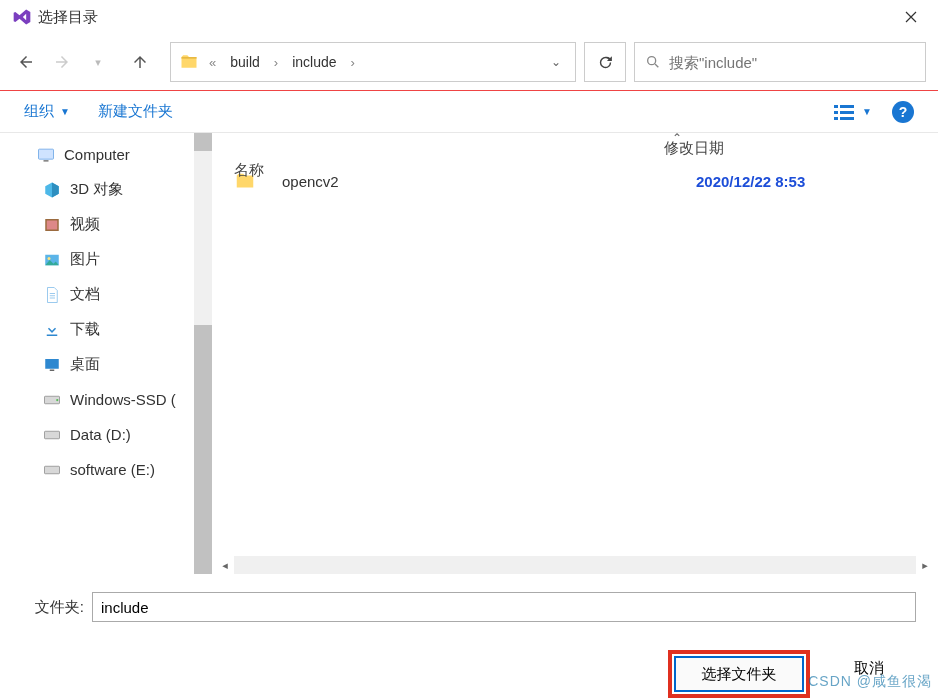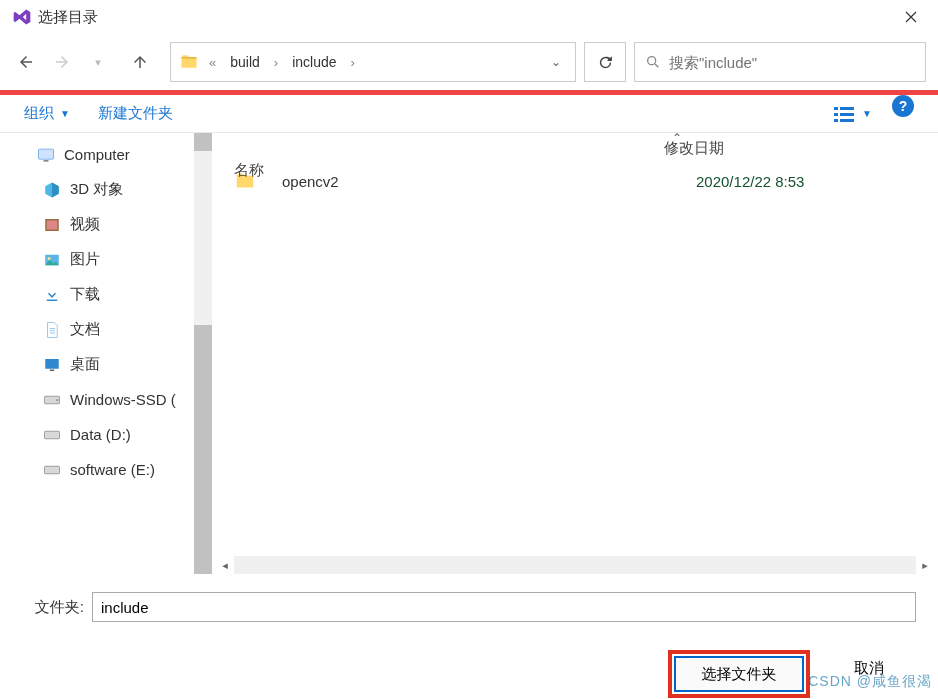--- a/index.html
+++ b/index.html
@@ -16,21 +16,21 @@
     .nav-up { margin-left: 6px; margin-right: 8px; }
     .breadcrumb-box { flex: 1; height: 40px; border: 1px solid #ccc; display: flex; align-items: center; padding: 0 8px; gap: 4px; }
     .breadcrumb-box .folder-ico { width: 20px; height: 20px; }
     .breadcrumb-box .sep { color: #888; padding: 0 6px; font-size: 13px; }
     .breadcrumb-box .crumb { padding: 2px 4px; cursor: pointer; }
     .breadcrumb-box .dd { color: #666; margin-left: auto; padding: 0 6px; cursor: pointer; font-size: 12px; }
     .refresh-box { width: 42px; height: 40px; border: 1px solid #ccc; display: flex; align-items: center; justify-content: center; cursor: pointer; }
     .search-box { width: 292px; height: 40px; border: 1px solid #ccc; display: flex; align-items: center; padding: 0 10px; gap: 8px; }
     .search-box input { border: none; outline: none; flex: 1; font-size: 15px; color: #666; }
     
-    .toolbar { height: 42px; display: flex; padding: 0 24px; border-top: 5px solid #ef4444; }
+    .toolbar { height: 42px; display: flex; align-items: center; padding: 0 24px; border-top: 1px solid #ef4444; }
     .toolbar .tbtn { display: flex; align-items: center; gap: 4px; color: #1976d2; cursor: pointer; margin-right: 28px; font-size: 15px; }
     .toolbar .tbtn .dd { font-size: 10px; margin-left: 2px; }
     .toolbar .spacer { flex: 1; }
     .toolbar .view-btn { display: flex; align-items: center; gap: 4px; color: #1976d2; cursor: pointer; margin-right: 20px; }
     .toolbar .help-btn { width: 22px; height: 22px; border-radius: 50%; background: #1976d2; color: #fff; display: flex; align-items: center; justify-content: center; font-weight: bold; cursor: pointer; font-size: 14px; }
     
     .content { display: flex; height: 442px; border-top: 1px solid #e8e8e8; }
     .sidebar { width: 212px; overflow-y: auto; position: relative; }
     .sidebar-inner { padding: 4px 0; }
     .tree-item { display: flex; align-items: center; height: 35px; padding-left: 36px; gap: 8px; cursor: pointer; font-size: 15px; }
@@ -41,21 +41,21 @@
     .sidebar-thumb { position: absolute; right: 0; width: 18px; background: #c1c1c1; }
     
     .filelist { flex: 1; position: relative; }
     .list-header { display: flex; height: 30px; align-items: center; padding-left: 22px; color: #444; font-size: 15px; position: relative; }
     .col-name { width: 430px; margin-top: 44px; }
     .col-date { flex: 1; }
     .sort-arrow { position: absolute; left: 460px; top: -2px; font-size: 12px; color: #666; }
     .file-row { display: flex; height: 36px; align-items: center; padding-left: 22px; font-size: 15px; cursor: pointer; gap: 16px; }
     .file-row .ico { width: 22px; height: 22px; margin-right: 10px; }
     .file-row .name { width: 398px; }
-    .file-row .date { color: #14532d; }
+    .file-row .date { color: #1d4ed8; font-weight: bold; }
     .hscroll { position: absolute; bottom: 0; left: 4px; right: 4px; height: 18px; display: flex; align-items: center; }
     .hscroll .arrow { width: 18px; height: 18px; display: flex; align-items: center; justify-content: center; font-size: 11px; color: #666; cursor: pointer; }
     .hscroll .track { flex: 1; height: 18px; background: #f0f0f0; }
     
     .footer { padding: 18px 22px 14px; }
     .folder-input-row { display: flex; align-items: center; gap: 8px; margin-bottom: 28px; }
     .folder-input-row .lbl { width: 62px; text-align: right; font-size: 15px; }
     .folder-input-row input { flex: 1; height: 30px; border: 1px solid #aaa; padding: 0 8px; font-size: 15px; outline: none; }
     .button-row { display: flex; justify-content: flex-end; gap: 16px; padding-right: 4px; }
     .select-btn-wrap { border: 4px solid #e03020; padding: 2px; }
@@ -186,34 +186,34 @@
               <rect x="3" y="5" width="18" height="14" fill="#5bb4e8"></rect>
               <circle cx="8" cy="10" r="2" fill="#ffe27a"></circle>
               <path fill="#3a9" d="M3 19l6-7 5 5 3-3 4 5z"></path>
             </svg>
           </span>
         <span class="lbl">图片</span>
       </div>
       <div class="tree-item child">
         <span class="ico">
             <svg width="18" height="18" viewBox="0 0 24 24">
+              <path fill="#fff" stroke="#7ab8e8" d="M6 2h9l4 4v16H6z"></path>
+              <path stroke="#7ab8e8" d="M9 10h7M9 13h7M9 16h7"></path>
+            </svg>
+          </span>
+        <span class="lbl">文档</span>
+      </div>
+      <div class="tree-item child">
+        <span class="ico">
+            <svg width="18" height="18" viewBox="0 0 24 24">
               <path fill="#2e88d0" d="M12 3v10l-4-4-1.4 1.4L12 16l5.4-5.6L16 9l-4 4V3z"></path>
               <rect x="5" y="18" width="14" height="2" fill="#2e88d0"></rect>
             </svg>
           </span>
         <span class="lbl">下载</span>
-      </div>
-      <div class="tree-item child">
-        <span class="ico">
-            <svg width="18" height="18" viewBox="0 0 24 24">
-              <path fill="#fff" stroke="#7ab8e8" d="M6 2h9l4 4v16H6z"></path>
-              <path stroke="#7ab8e8" d="M9 10h7M9 13h7M9 16h7"></path>
-            </svg>
-          </span>
-        <span class="lbl">文档</span>
       </div>
       <div class="tree-item child">
         <span class="ico">
             <svg width="18" height="18" viewBox="0 0 24 24">
               <rect x="3" y="4" width="18" height="13" fill="#2e88d0"></rect>
               <rect x="9" y="18" width="6" height="2" fill="#666"></rect>
             </svg>
           </span>
         <span class="lbl">桌面</span>
       </div>

